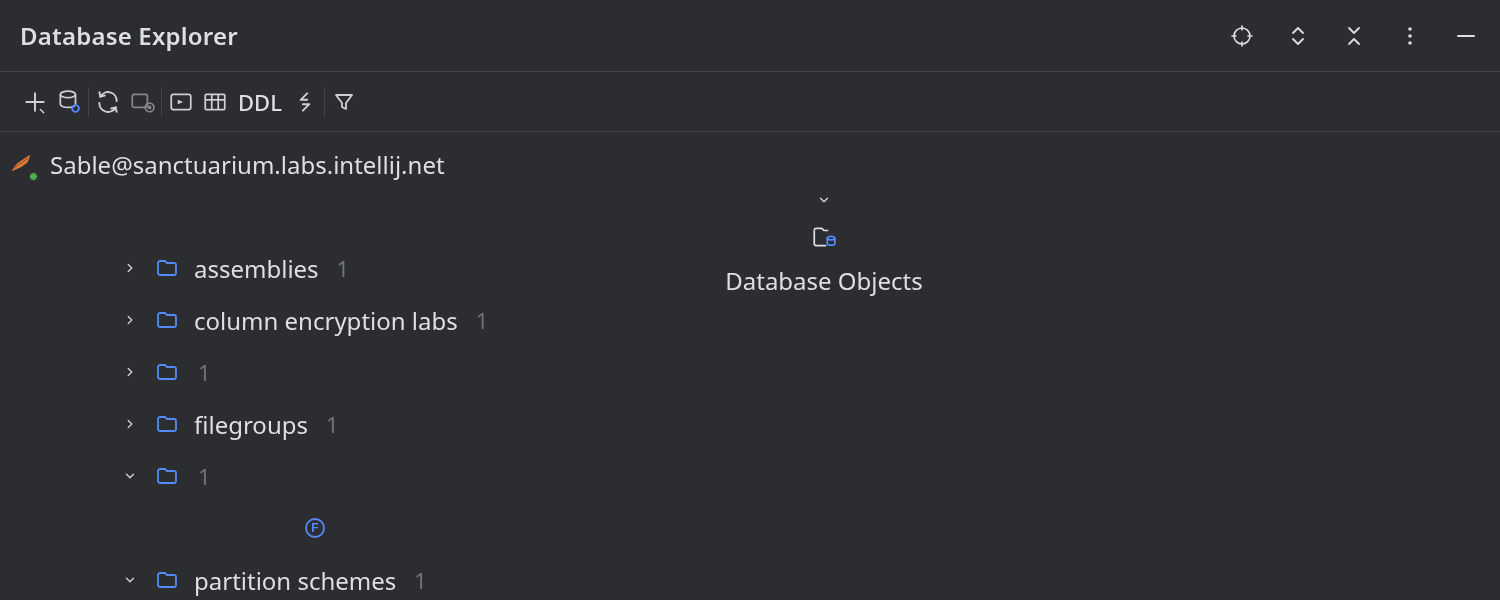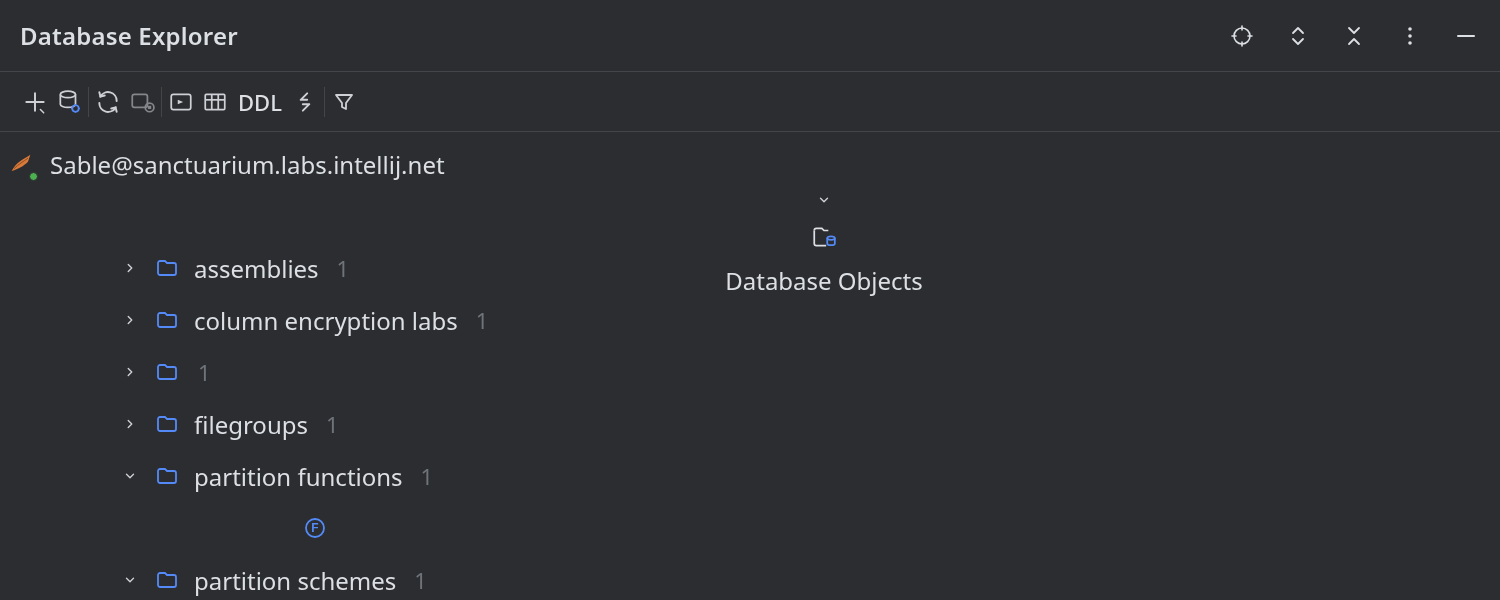--- a/index.html
+++ b/index.html
@@ -314,21 +314,20 @@
     <span class="chev">
       <svg width="14" height="14" viewBox="0 0 24 24" fill="none" stroke="currentColor" stroke-width="2.4" stroke-linecap="round" stroke-linejoin="round">
           <polyline points="6 9 12 15 18 9"></polyline>
         </svg>
     </span>
     <span class="nodeicon">
       <svg width="24" height="24" viewBox="0 0 24 24" fill="none" stroke="#548af7" stroke-width="1.8" stroke-linejoin="round">
         <path d="M3 7a2 2 0 0 1 2-2h5l2 2h7a2 2 0 0 1 2 2v8a2 2 0 0 1-2 2H5a2 2 0 0 1-2-2V7z"></path>
       </svg>
     </span>
-    <span class="label">partition functions</span>
     <span class="count">1</span>
   </div>
 
   <div class="tree-row indent-3 clickable">
     <span class="chev none"></span>
     <span class="nodeicon">
       <svg width="24" height="24" viewBox="0 0 24 24" fill="none">
         <circle cx="12" cy="12" r="9" stroke="#548af7" stroke-width="1.8"></circle>
         <text x="12" y="16" text-anchor="middle" font-size="12" font-family="Arial" fill="#548af7" font-weight="600">F</text>
       </svg>

